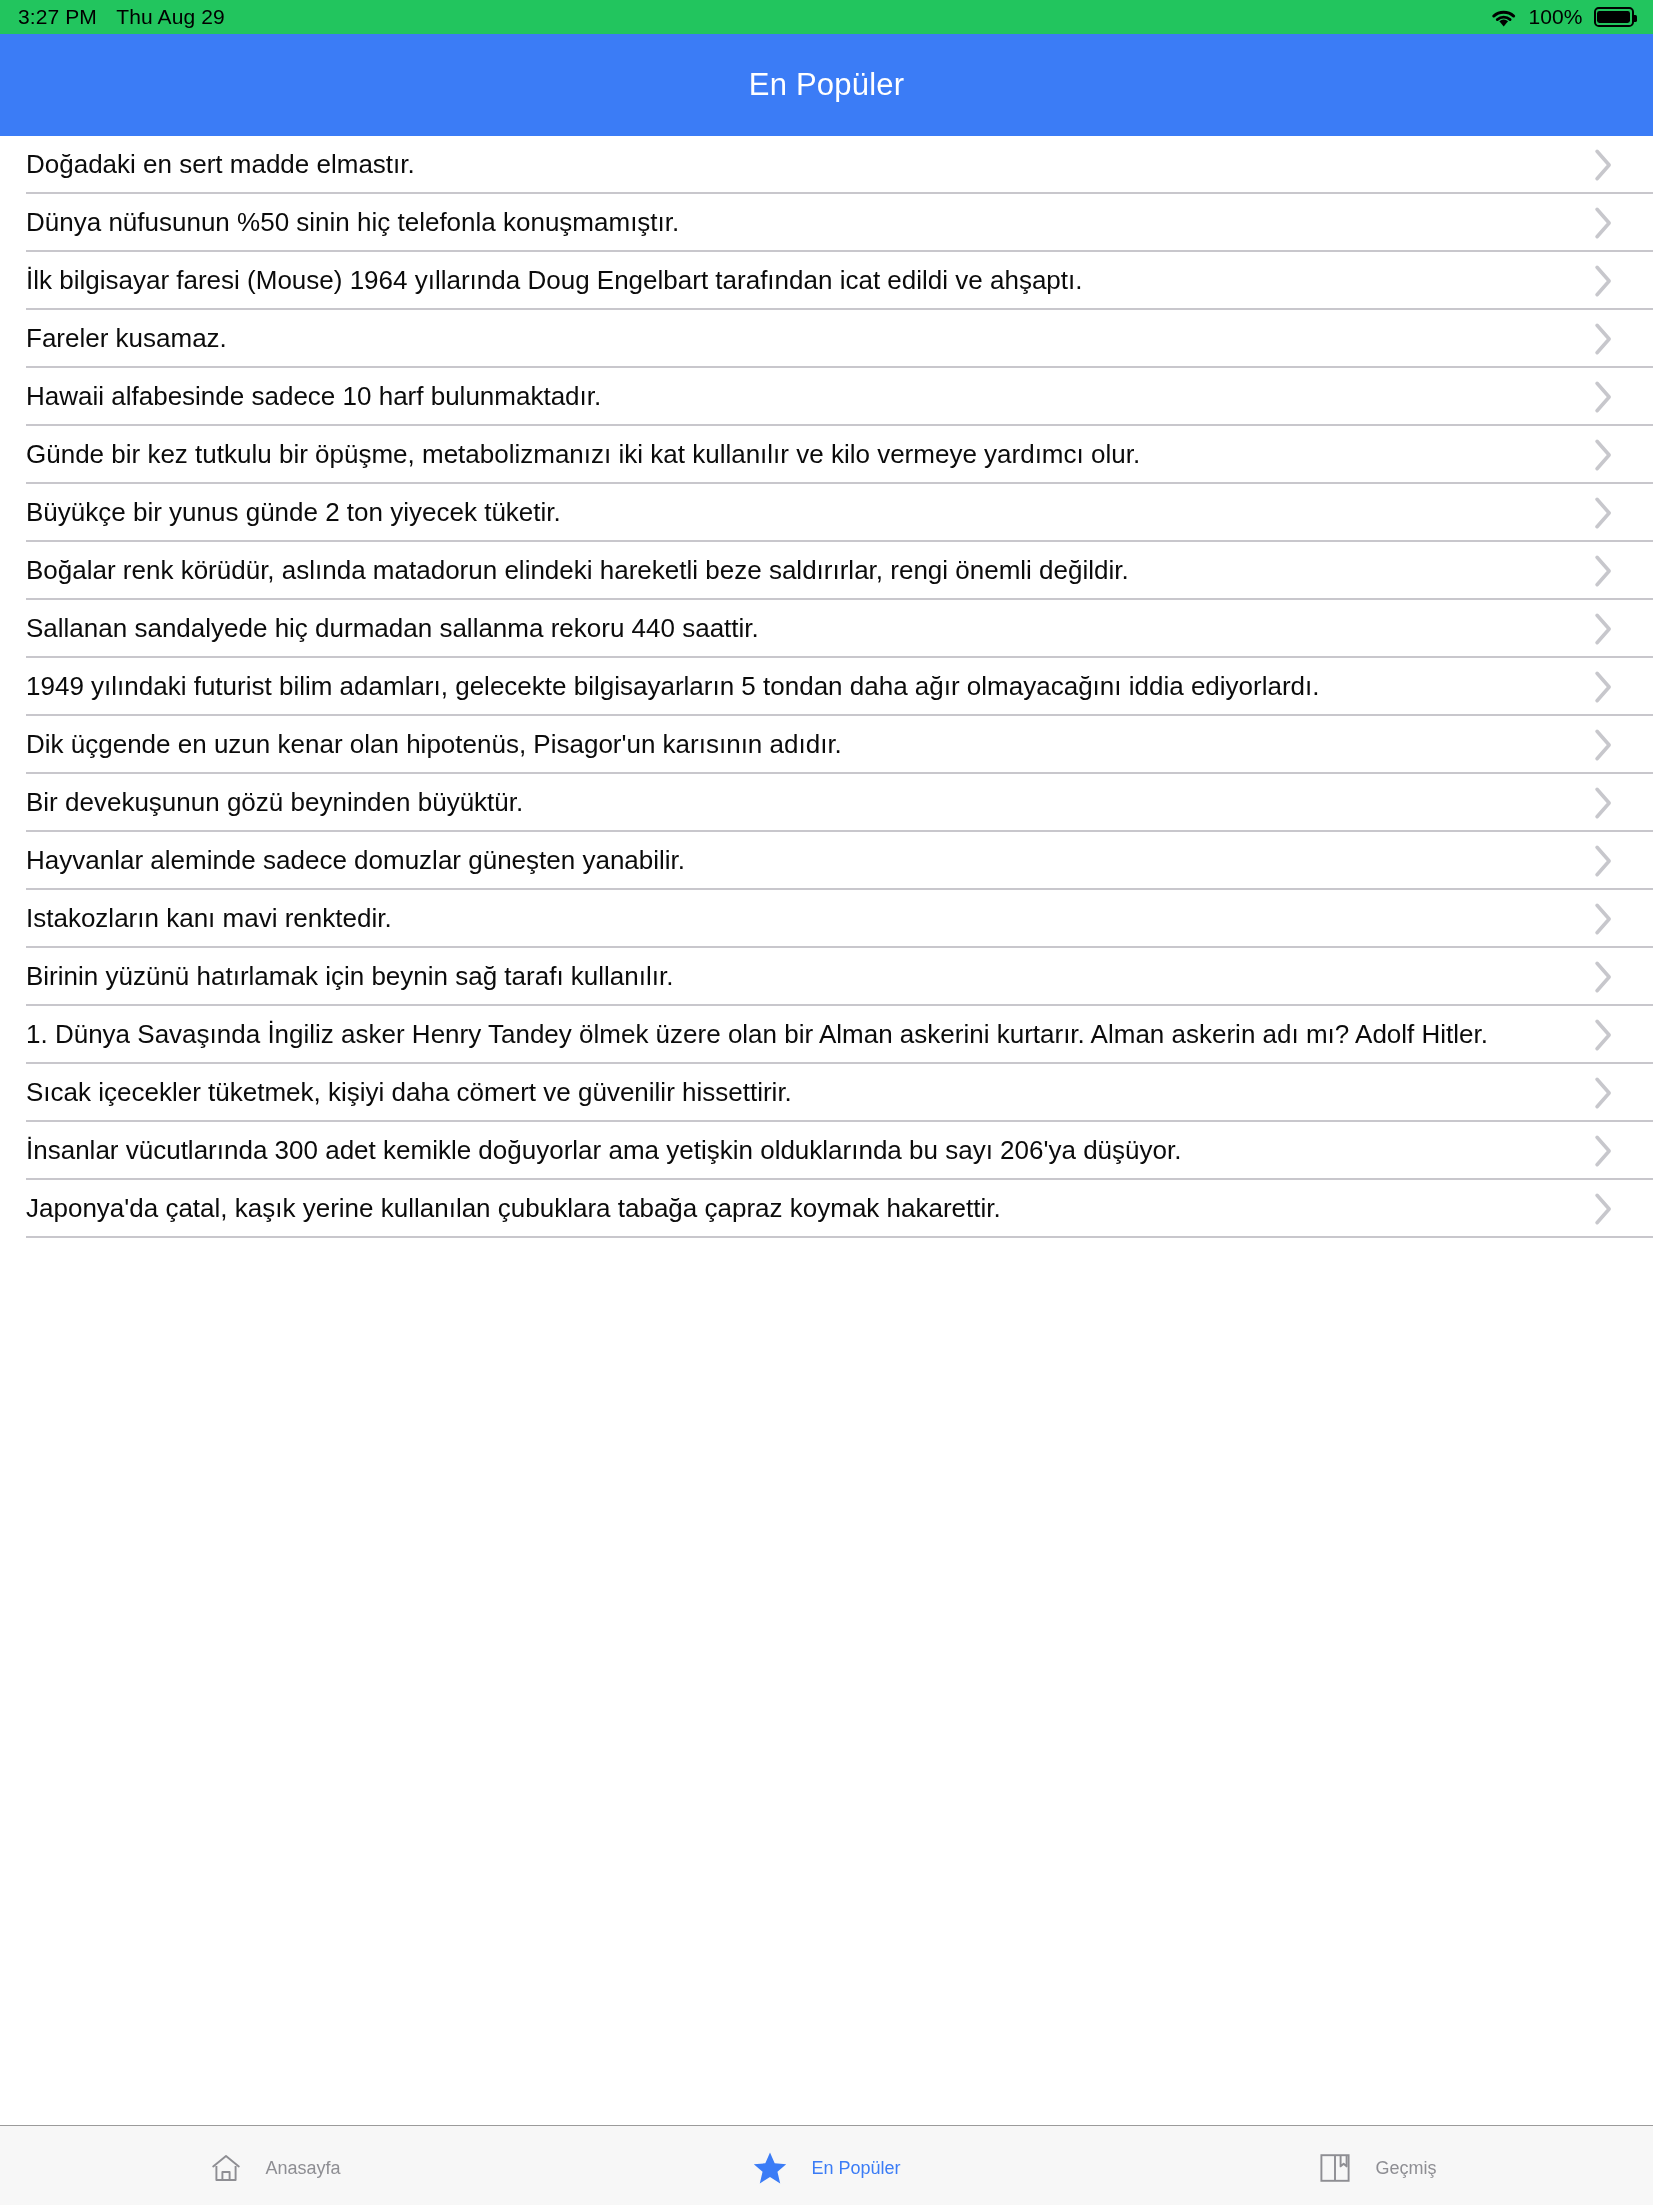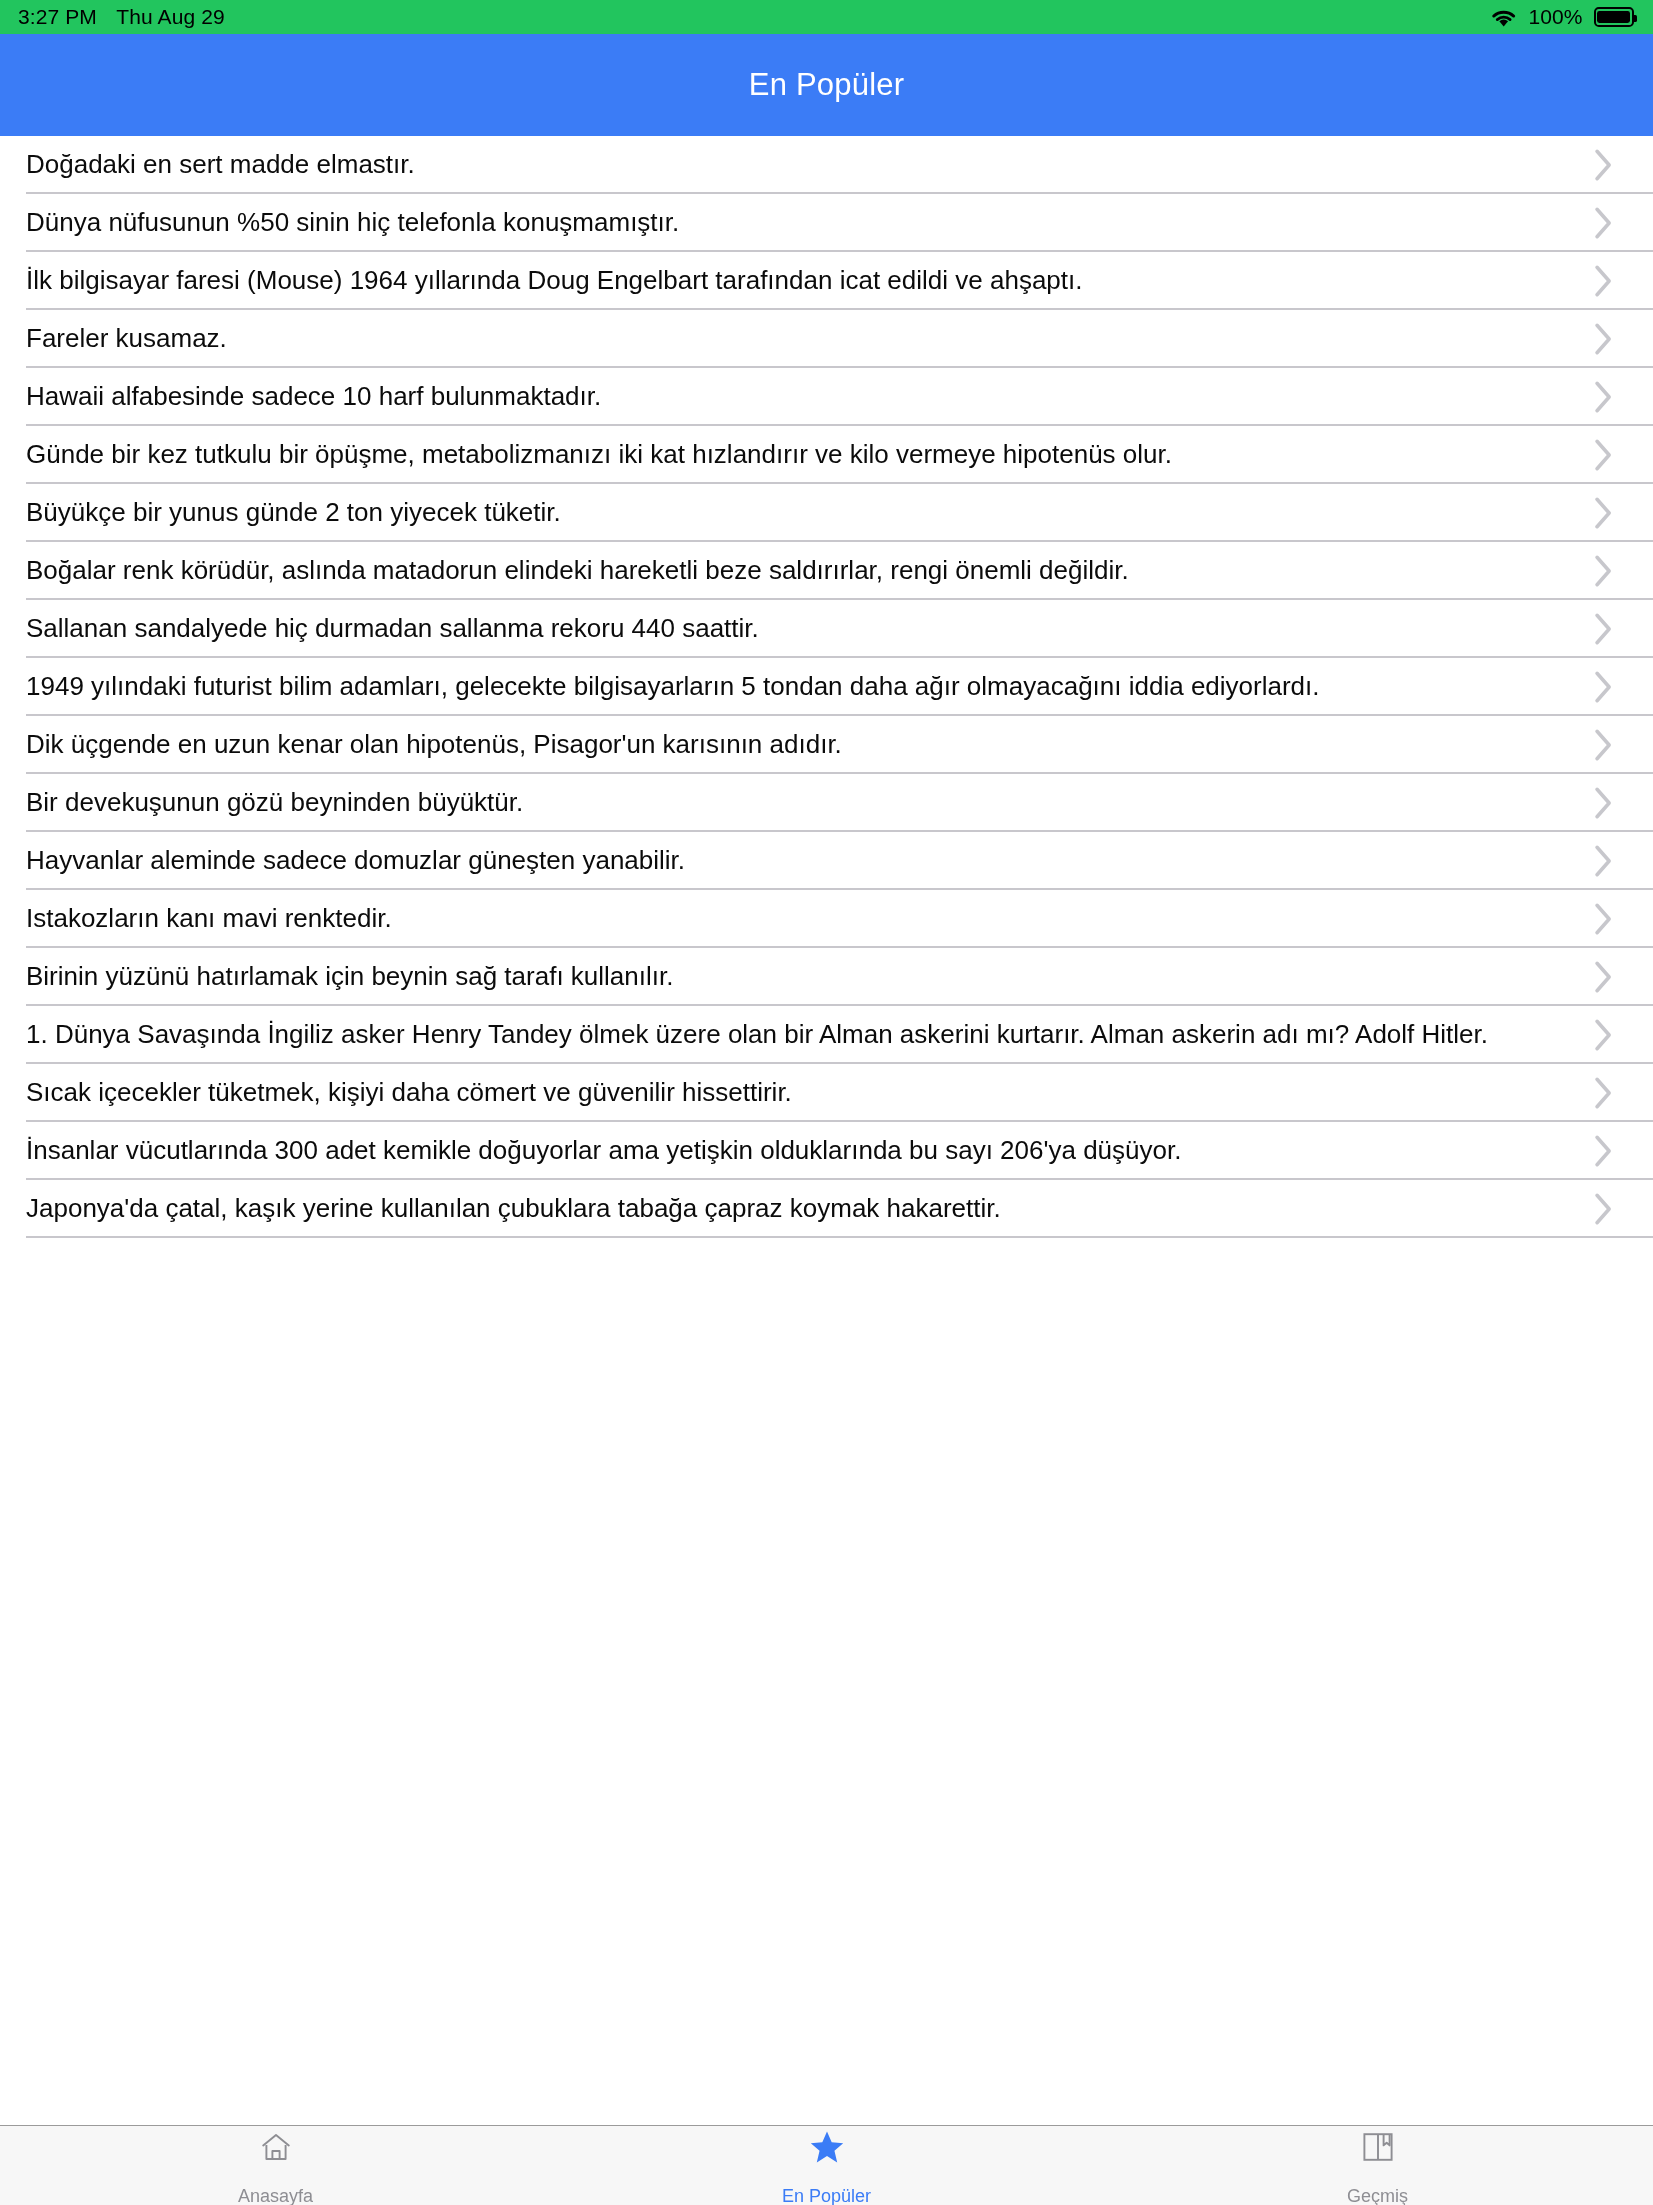--- a/index.html
+++ b/index.html
@@ -138,21 +138,20 @@
     flex: 0 0 80px;
     height: 80px;
     background: #F7F7F7;
     border-top: 1.6px solid #9b9b9b;
     display: flex;
     align-items: stretch;
   }
   .tab {
     flex: 1 1 33.333%;
     display: flex;
-    flex-direction: column;
     align-items: center;
     justify-content: center;
     gap: 23px;
     padding-top: 4.8px;
     cursor: default;
   }
   .tab-icon {
     height: 36px;
     display: flex;
     align-items: center;
@@ -231,21 +230,21 @@
         </div>
         <div class="list-row">
           <div class="list-row-text">Hawaii alfabesinde sadece 10 harf bulunmaktadır.</div>
           <div class="disclosure">
             <svg width="21" height="36" viewBox="0 0 26 44">
               <path d="M5 5 L20 22 L5 39" fill="none" stroke="#c7c7cc" stroke-width="4.4" stroke-linecap="round" stroke-linejoin="round"></path>
             </svg>
           </div>
         </div>
         <div class="list-row">
-          <div class="list-row-text">Günde bir kez tutkulu bir öpüşme, metabolizmanızı iki kat hızlandırır ve kilo vermeye hipotenüs olur.</div>
+          <div class="list-row-text">Günde bir kez tutkulu bir öpüşme, metabolizmanızı iki kat kullanılır ve kilo vermeye yardımcı olur.</div>
           <div class="disclosure">
             <svg width="21" height="36" viewBox="0 0 26 44">
               <path d="M5 5 L20 22 L5 39" fill="none" stroke="#c7c7cc" stroke-width="4.4" stroke-linecap="round" stroke-linejoin="round"></path>
             </svg>
           </div>
         </div>
         <div class="list-row">
           <div class="list-row-text">Büyükçe bir yunus günde 2 ton yiyecek tüketir.</div>
           <div class="disclosure">
             <svg width="21" height="36" viewBox="0 0 26 44">

